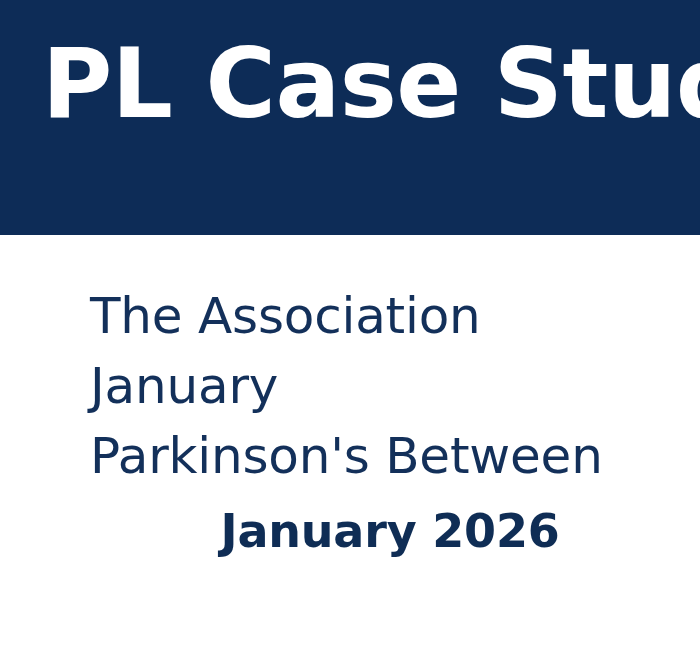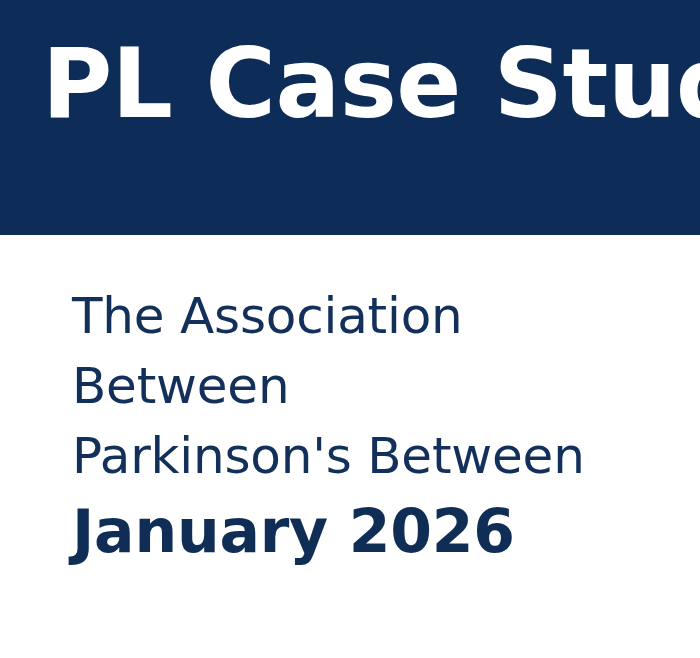--- a/index.html
+++ b/index.html
@@ -41,21 +41,21 @@
     font-weight: 700;
     font-size: 96px;
     line-height: 1.06;
     letter-spacing: -0.5px;
     white-space: nowrap;
   }
 
   
   .body-block {
     position: absolute;
-    left: 72px;
+    left: 90px;
     top: 281px;
     width: 600px;
   }
   .subtitle {
     margin: 0;
     color: #13305a;
     font-family: "DejaVu Sans", sans-serif;
     font-weight: 400;
     font-size: 50px;
     line-height: 70px;
@@ -64,37 +64,38 @@
   .subtitle-line {
     display: block;
     white-space: nowrap;
   }
   .date {
     margin: 0;
     padding-top: 12px;
     color: #0f2d55;
     font-family: "DejaVu Sans", sans-serif;
     font-weight: 700;
-    font-size: 60px;
+    font-size: 46px;
     line-height: 56px;
     letter-spacing: -0.2px;
     white-space: nowrap;
+    text-align: center;
   }
 </style>
 </head>
 <body>
 
 <div class="page">
 
   <div class="banner">
     <h1 class="banner-title">PL Case Study</h1>
   </div>
 
   <div class="body-block">
     <div class="subtitle">
       <span class="subtitle-line">The Association</span>
-      <span class="subtitle-line">Between</span>
+      <span class="subtitle-line">January</span>
       <span class="subtitle-line">Parkinson's Between</span>
     </div>
     <div class="date">January 2026</div>
   </div>
 
 </div>
 
 </body></html>

